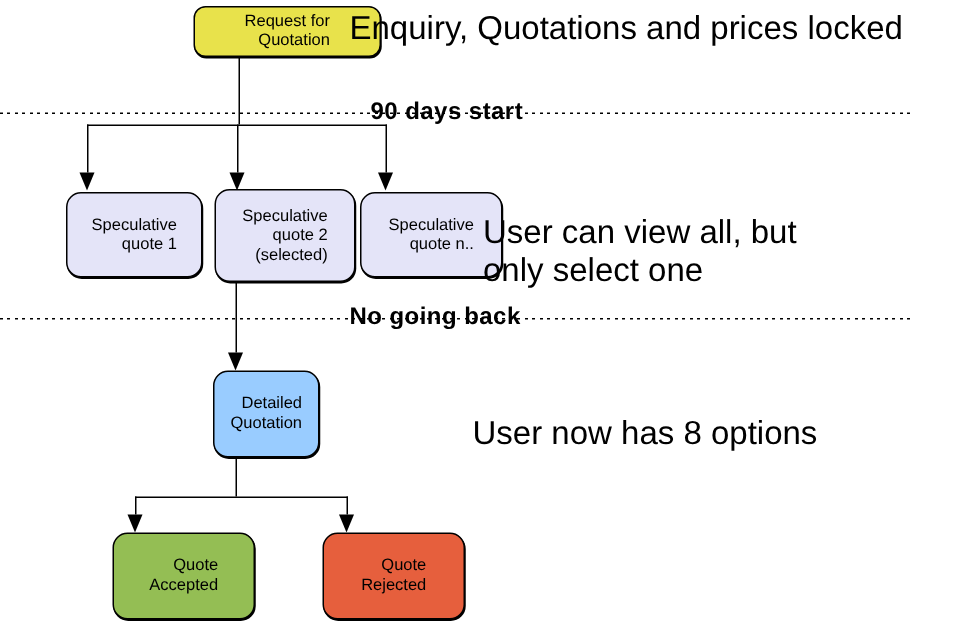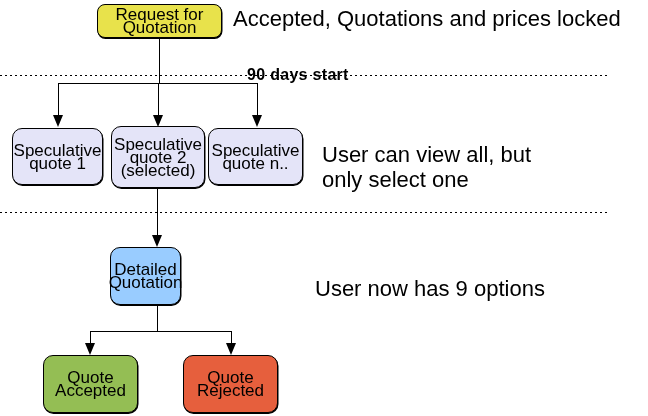--- a/index.html
+++ b/index.html
@@ -45,26 +45,27 @@
   }
   
   .node {
     position: absolute;
     box-sizing: border-box;
     border: 1.5px solid #000;
     border-radius: 10px;
     display: flex;
     align-items: center;
     justify-content: center;
-    text-align: center;
-    font-size: 17px;
+    text-align: right;
+    font-size: 11px;
     line-height: 13px;
     white-space: pre-line;
     z-index: 3;
     box-shadow: 0.5px 1px 0 #000;
+    margin-left: 32px;
   }
   .n-rfq      { left: 97px;  top: 4px;   width: 125px; height: 34px; border-radius: 8px; }
   .n-spec1    { left: 12px;  top: 128px; width: 91px;  height: 57px; }
   .n-spec2    { left: 111px; top: 126px; width: 94px;  height: 62px; }
   .n-spec3    { left: 208px; top: 128px; width: 95px;  height: 57px; }
   .n-detailed { left: 110px; top: 247px; width: 71px;  height: 58px; }
   .n-accepted { left: 43px;  top: 355px; width: 95px;  height: 58px; }
   .n-rejected { left: 183px; top: 355px; width: 95px;  height: 58px; }
   
   .bigtext {
@@ -127,19 +128,20 @@
   <div class="node n-spec3" style="background-color: rgb(228, 228, 248);">Speculative
 quote n..</div>
   <div class="node n-detailed" style="background-color: rgb(153, 204, 255);">Detailed
 Quotation</div>
   <div class="node n-accepted" style="background-color: rgb(148, 190, 84);">Quote
 Accepted</div>
   <div class="node n-rejected" style="background-color: rgb(230, 95, 61);">Quote
 Rejected</div>
 
   <div class="milestone t-90days">90 days start</div>
+  <div class="milestone t-noback">No going back</div>
 
-  <div class="bigtext t-enquiry">Accepted, Quotations and prices locked</div>
+  <div class="bigtext t-enquiry">Enquiry, Quotations and prices locked</div>
   <div class="bigtext t-viewall">User can view all, but
 only select one</div>
-  <div class="bigtext t-2options">User now has 9 options</div>
+  <div class="bigtext t-2options">User now has 8 options</div>
 
 </div>
 
 </body></html>

